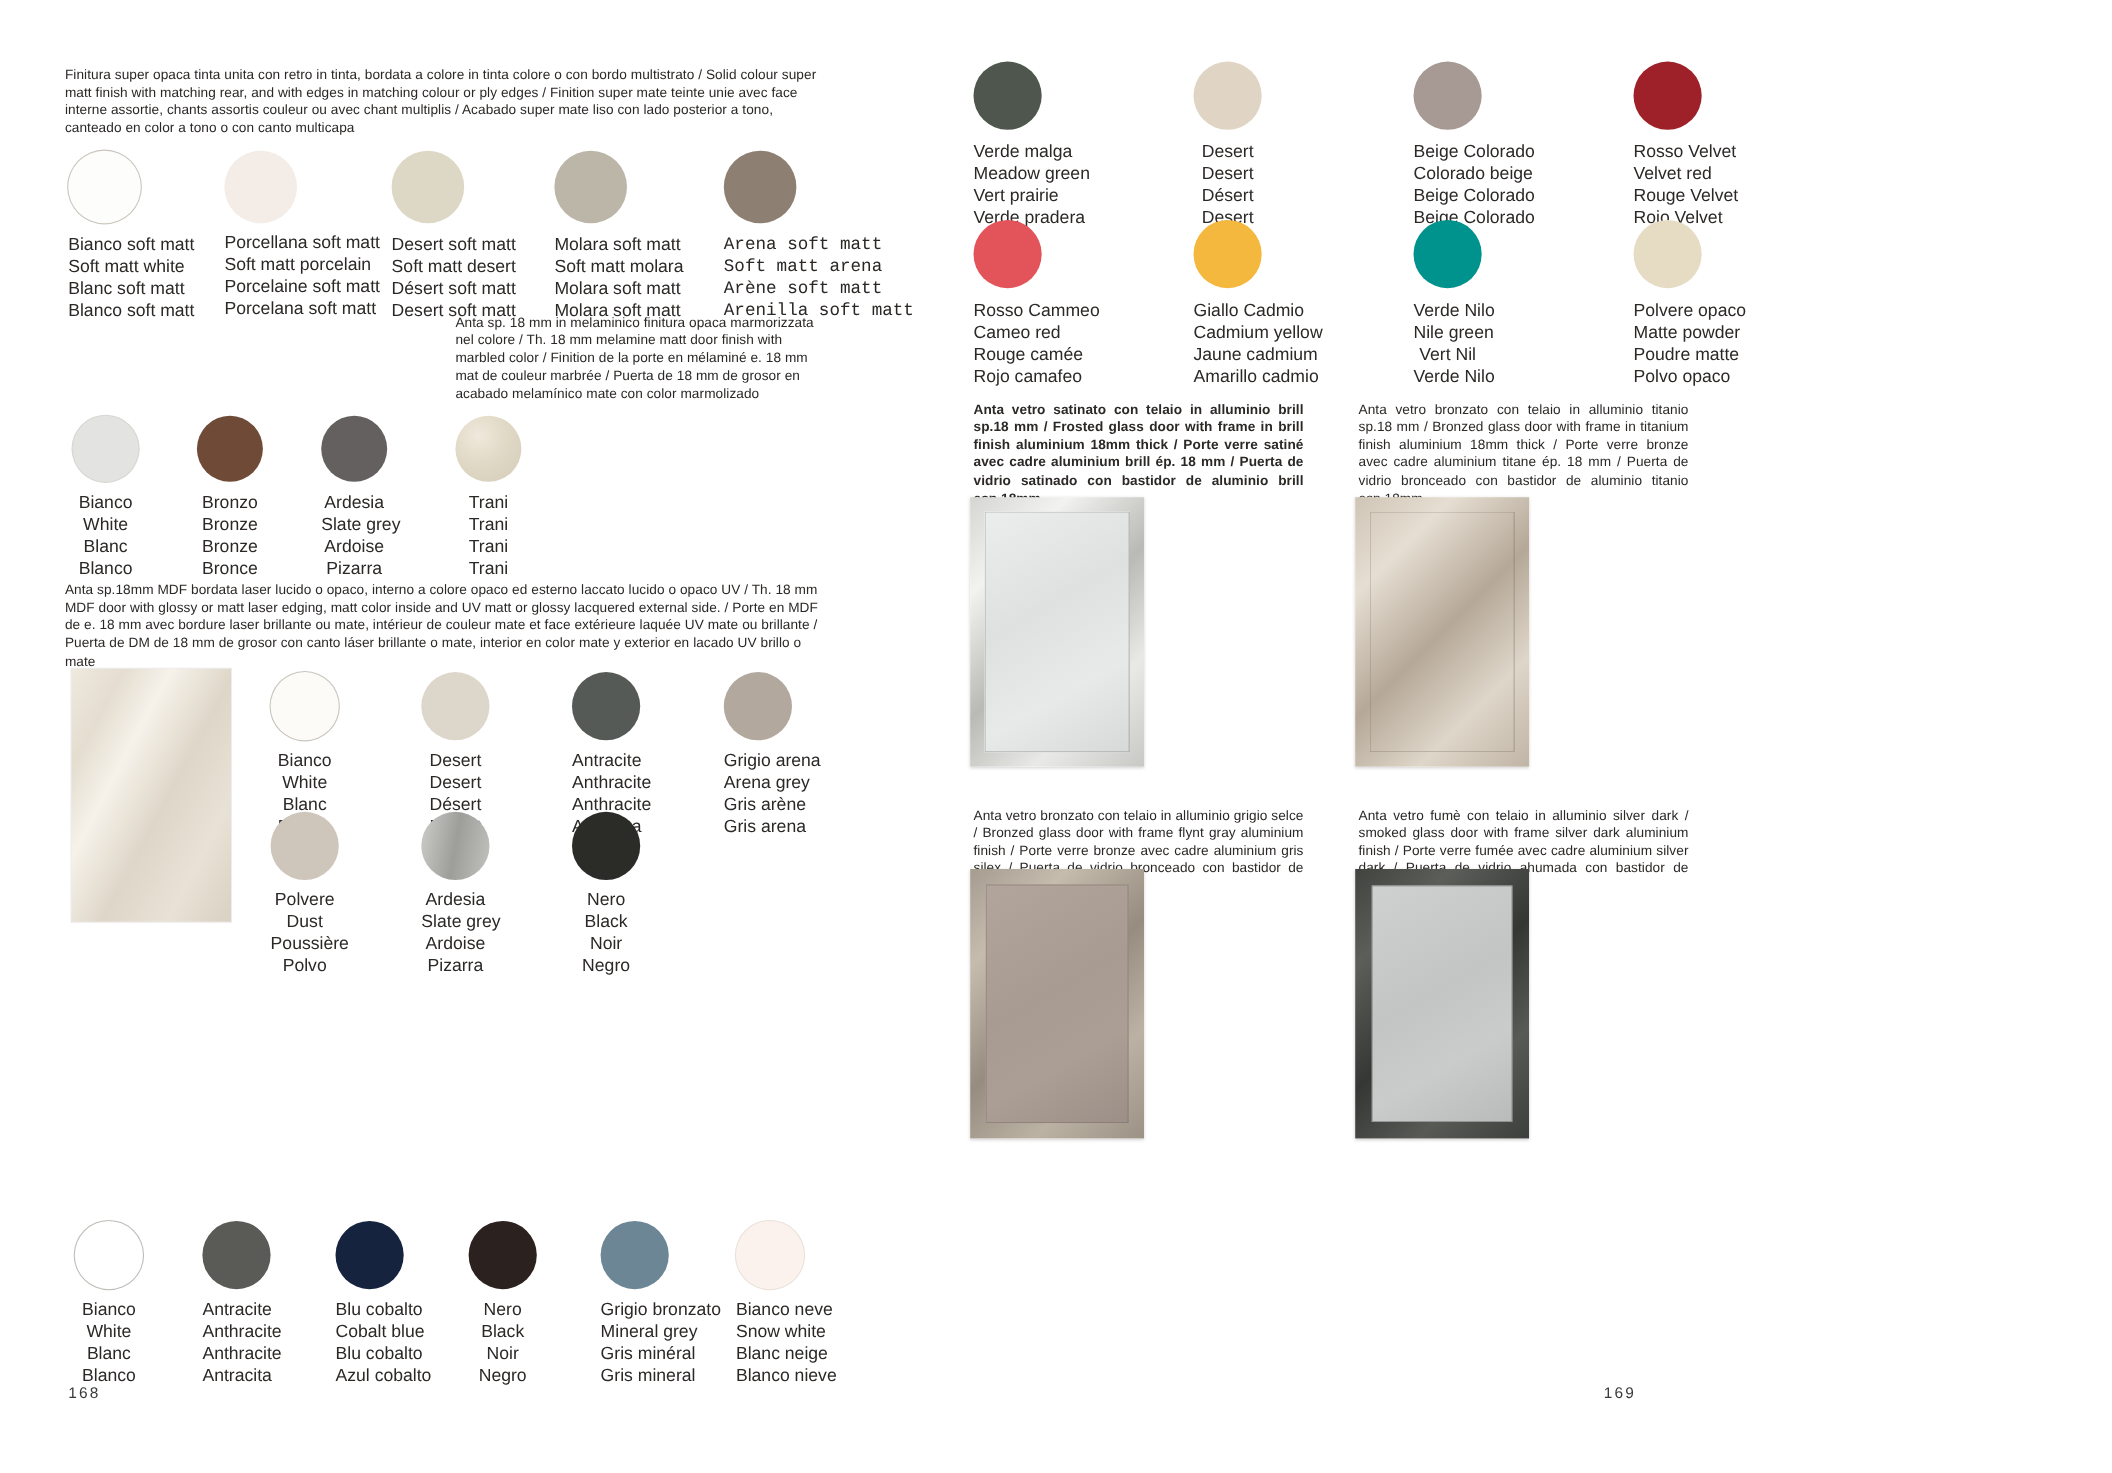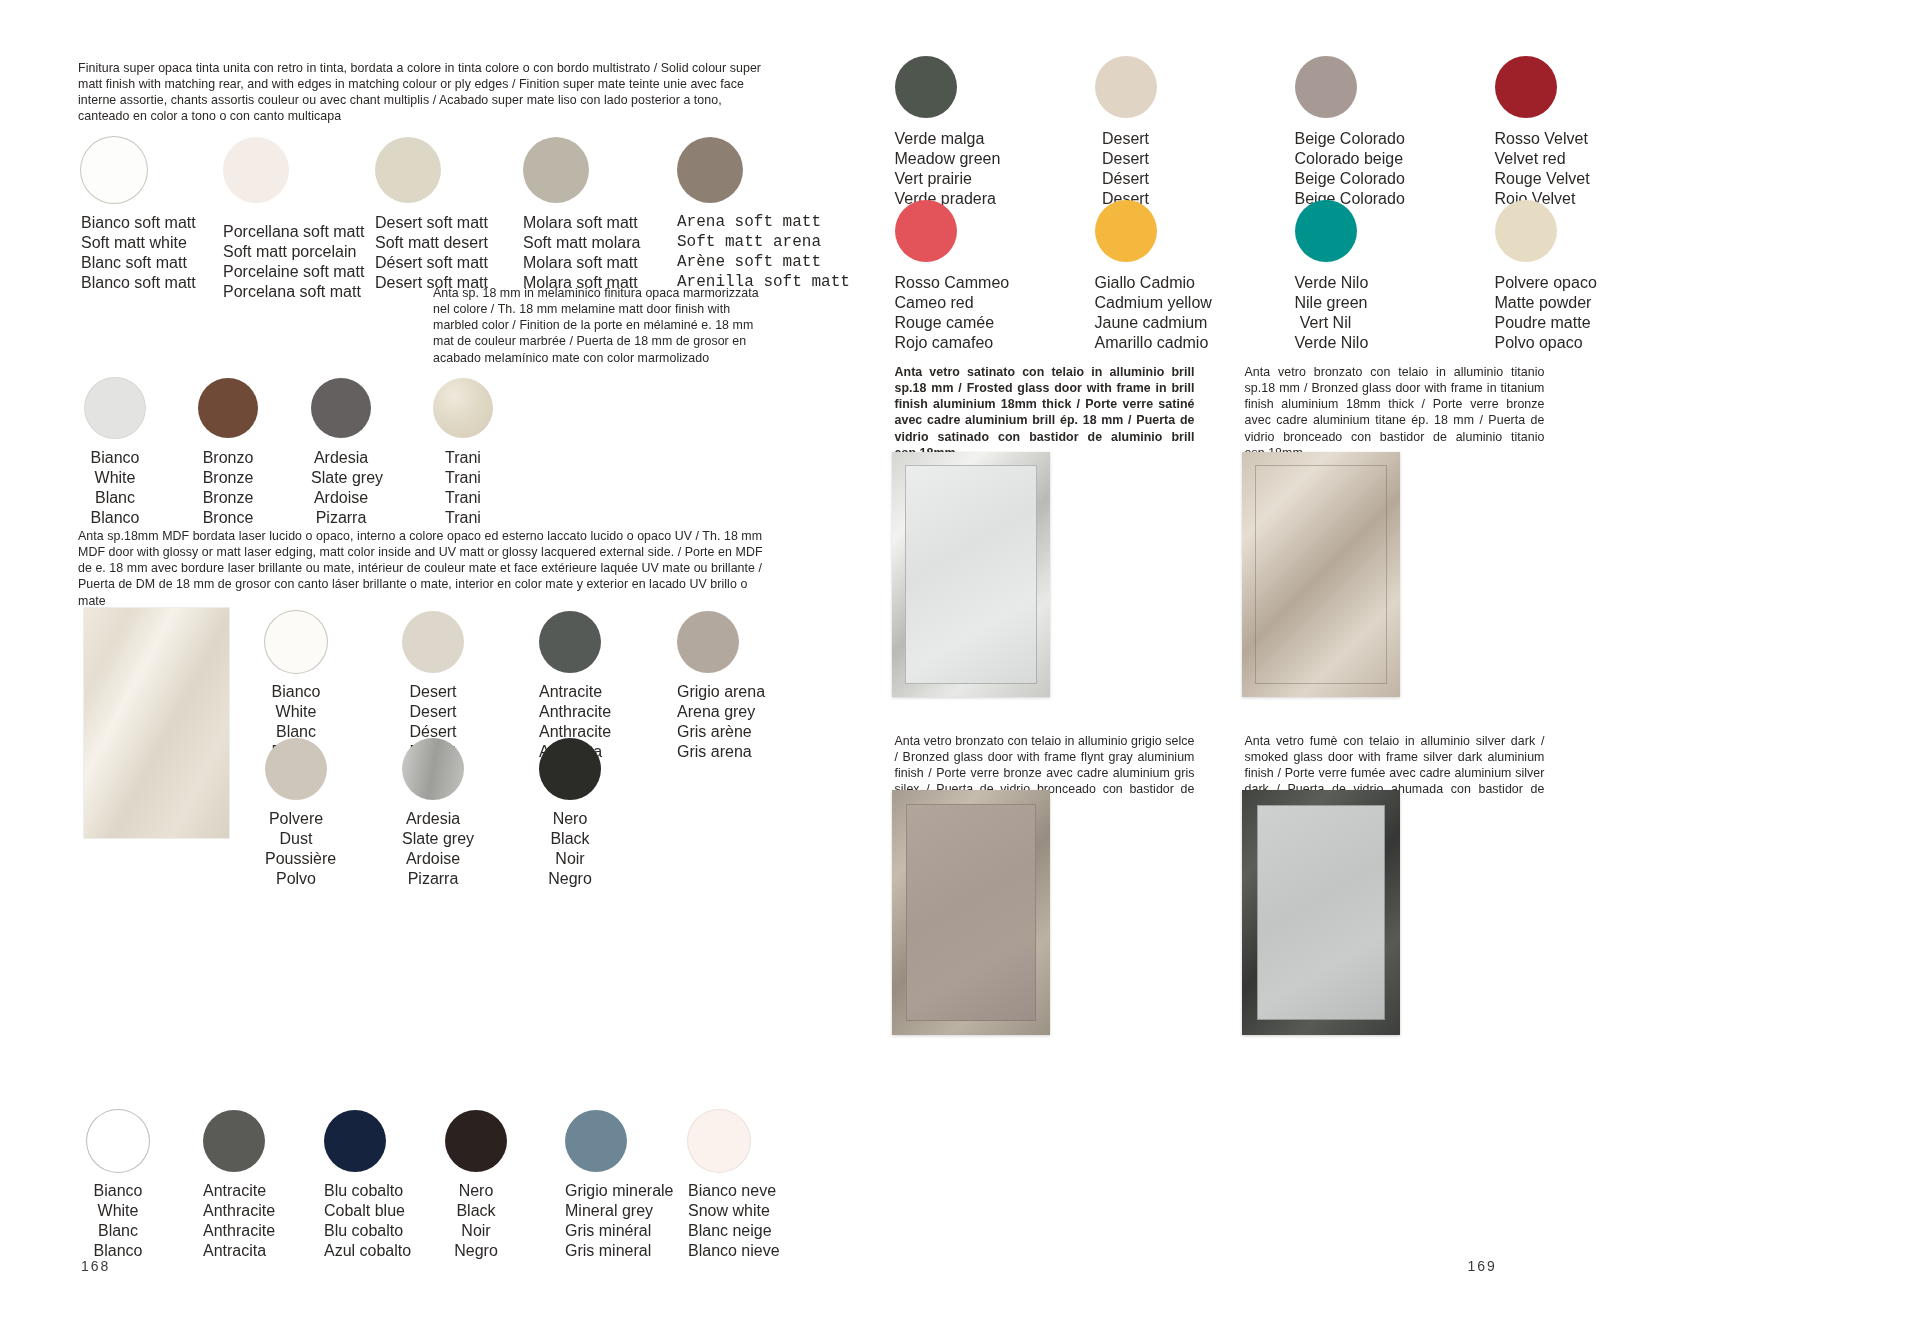--- a/index.html
+++ b/index.html
@@ -5,21 +5,21 @@
   * { box-sizing: border-box; }
   html, body { margin:0; padding:0; }
   body {
     width:1920px; height:1339px;
     background:#ffffff;
     font-family:"Liberation Sans", sans-serif;
     color:#231f20;
     overflow:hidden;
     position:relative;
   }
-  .spread { position:relative; width:1920px; height:1339px; display:flex;padding-left:19px; }
+  .spread { position:relative; width:1920px; height:1339px; display:flex; }
   .page { position:relative; height:1339px; }
   .page-left  { width:960px; }
   .page-right { width:960px; }
 
   .desc {
     font-size:12.4px;
     line-height:1.30;
     color:#2b2826;
     letter-spacing:0.005em;
   }
@@ -66,21 +66,21 @@
         <span class="circle" style="width:66px;height:66px;background:#fdfdfb;box-shadow:0 0 0 1px #c9c5bd;"></span>
         <div style="margin-top:10px;">
           <div class="lbl">Bianco soft matt</div>
           <div class="lbl">Soft matt white</div>
           <div class="lbl">Blanc soft matt</div>
           <div class="lbl">Blanco soft matt</div>
         </div>
       </div>
       <div class="swatch-cell" style="position:absolute;left:142px;top:0;">
         <span class="circle" style="width:66px;height:66px;background:#f3ece7;"></span>
-        <div style="margin-top:19px;">
+        <div style="margin-top:8px;">
           <div class="lbl">Porcellana soft matt</div>
           <div class="lbl">Soft matt porcelain</div>
           <div class="lbl">Porcelaine soft matt</div>
           <div class="lbl">Porcelana soft matt</div>
         </div>
       </div>
       <div class="swatch-cell" style="position:absolute;left:294px;top:0;">
         <span class="circle" style="width:66px;height:66px;background:#ddd7c5;"></span>
         <div style="margin-top:10px;">
           <div class="lbl">Desert soft matt</div>
@@ -257,21 +257,21 @@
         <div class="lbl center" style="margin-top:9px;width:62px;">
           <div>Nero</div>
           <div>Black</div>
           <div>Noir</div>
           <div>Negro</div>
         </div>
       </div>
       <div class="swatch-cell" style="position:absolute;left:484px;top:0;">
         <span class="circle" style="width:62px;height:62px;background:#6d8695;"></span>
         <div class="lbl center" style="margin-top:9px;width:62px;">
-          <div>Grigio minerale</div>
+          <div>Grigio bronzato</div>
           <div>Mineral grey</div>
           <div>Gris minéral</div>
           <div>Gris mineral</div>
         </div>
       </div>
       <div class="swatch-cell" style="position:absolute;left:607px;top:0;">
         <span class="circle" style="width:62px;height:62px;background:#fbf2ed;box-shadow:0 0 0 1px #eae1dc;"></span>
         <div class="lbl center" style="margin-top:9px;width:62px;">
           <div>Bianco neve</div>
           <div>Snow white</div>

